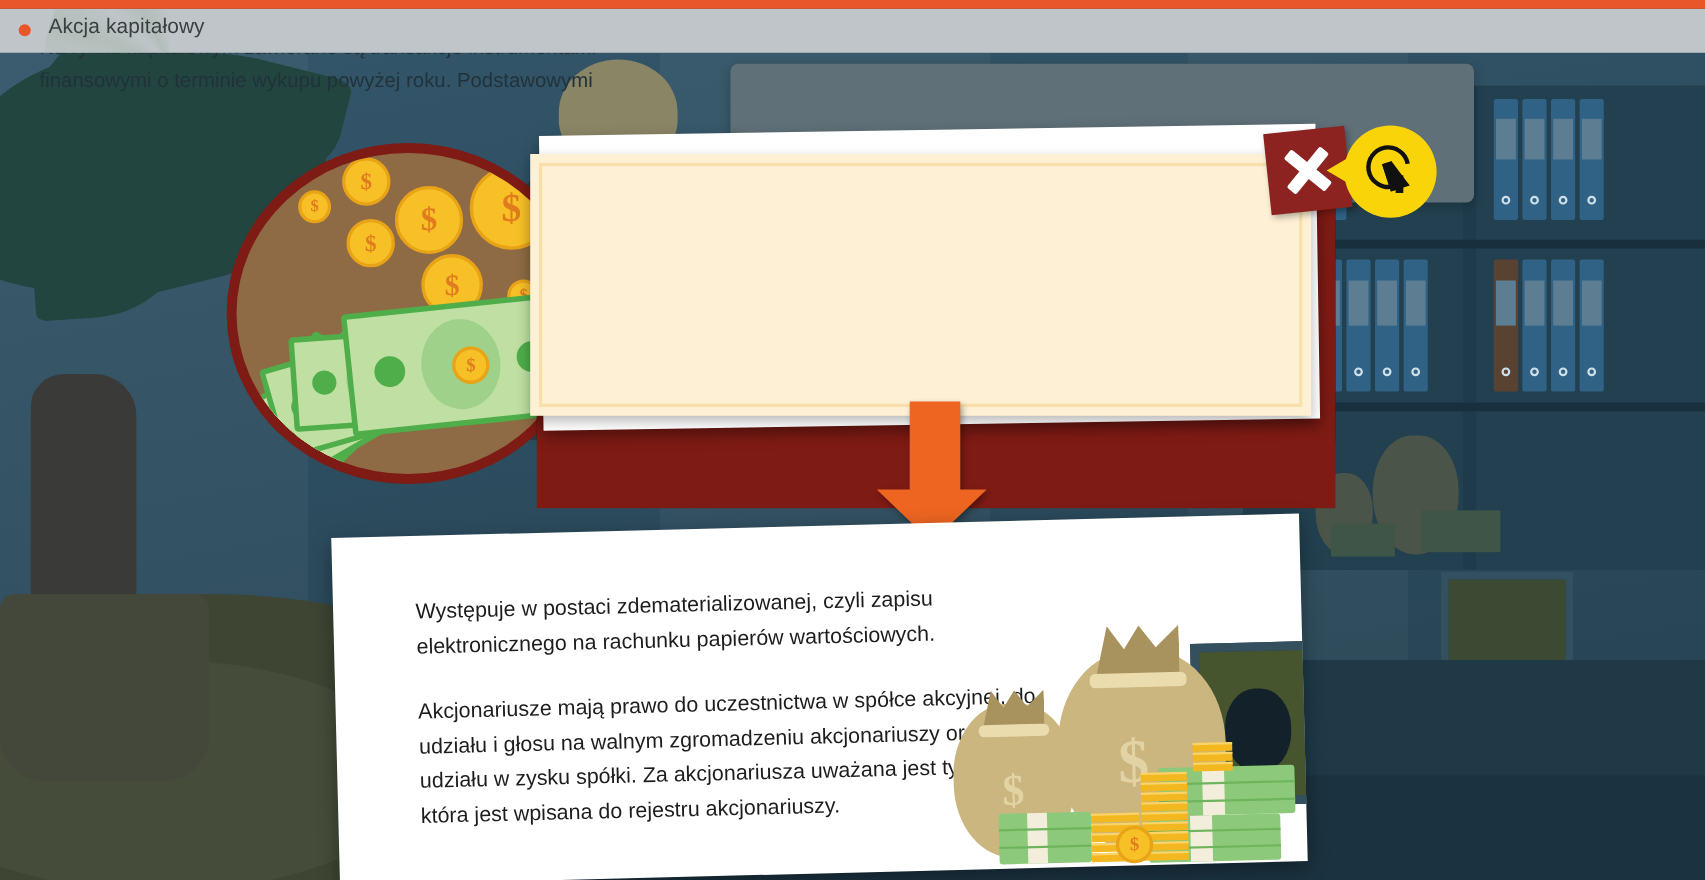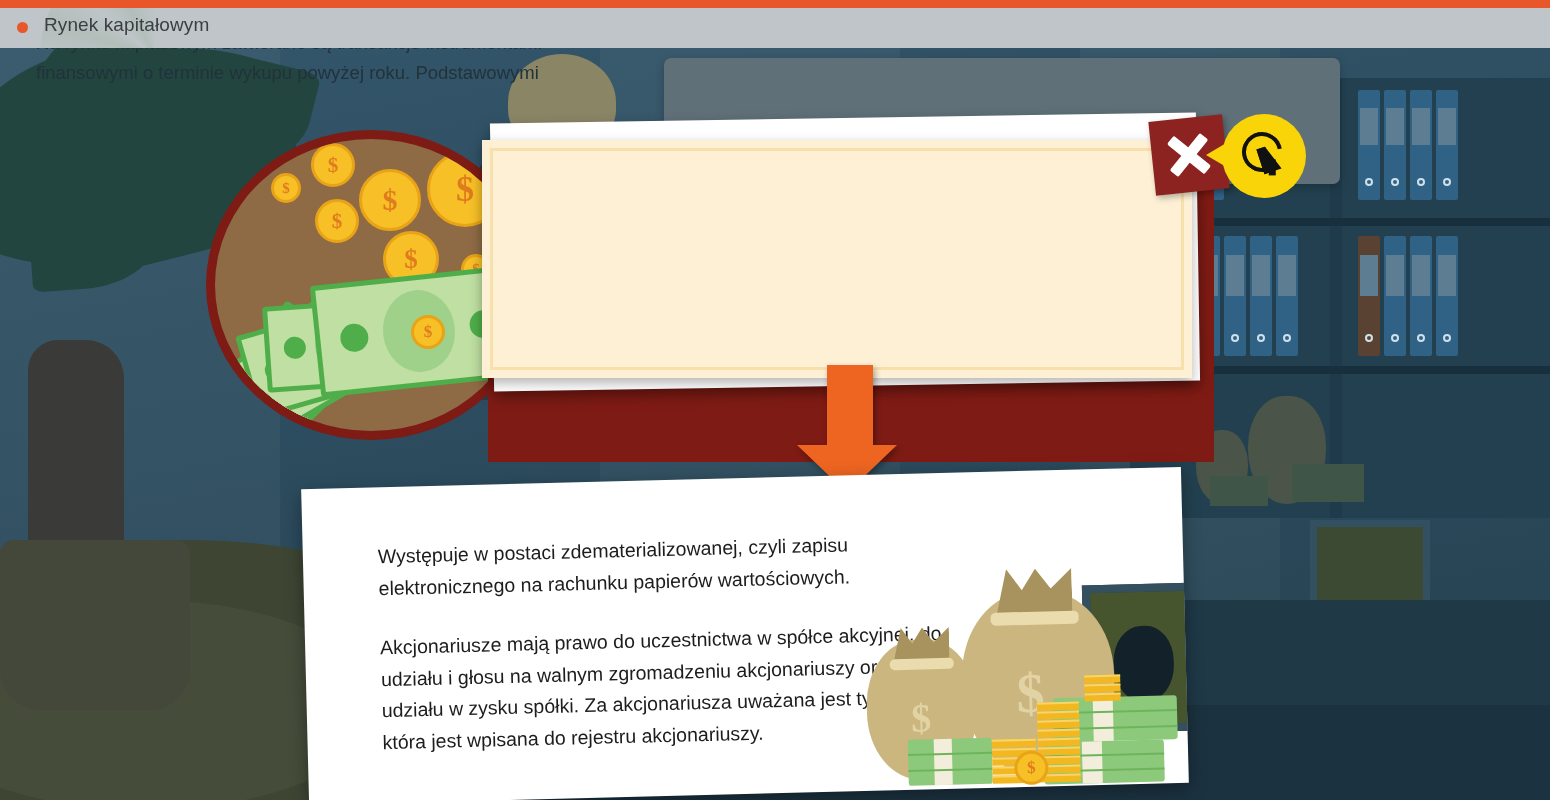--- a/index.html
+++ b/index.html
@@ -299,21 +299,21 @@
     <div class="palm-leaf" style="left:30px;top:150px;width:130px;height:90px;transform:rotate(-4deg);"></div>
     <div class="palm-trunk"></div>
     <div class="palm-pot"></div>
   </div>
 
   <div class="top-stripe"></div>
   <div class="header-bar">
     <div class="header-watermark"></div>
   </div>
   <div class="header-bullet"></div>
-  <div class="header-title">Rynek kapitałowym</div>
+  <div class="header-title">Akcja kapitałowy</div>
 
   <div class="info-box"></div>
   <div class="info-text">Na rynku kapitałowym zawierane są transakcje instrumentami finansowymi o terminie wykupu powyżej roku. Podstawowymi</div>
 
   <div class="red-card-shadow"></div>
   <div class="red-card"></div>
   <div class="white-sheet"></div>
 
   <div class="cream-panel">
     <div class="cream-inner-border"></div>

